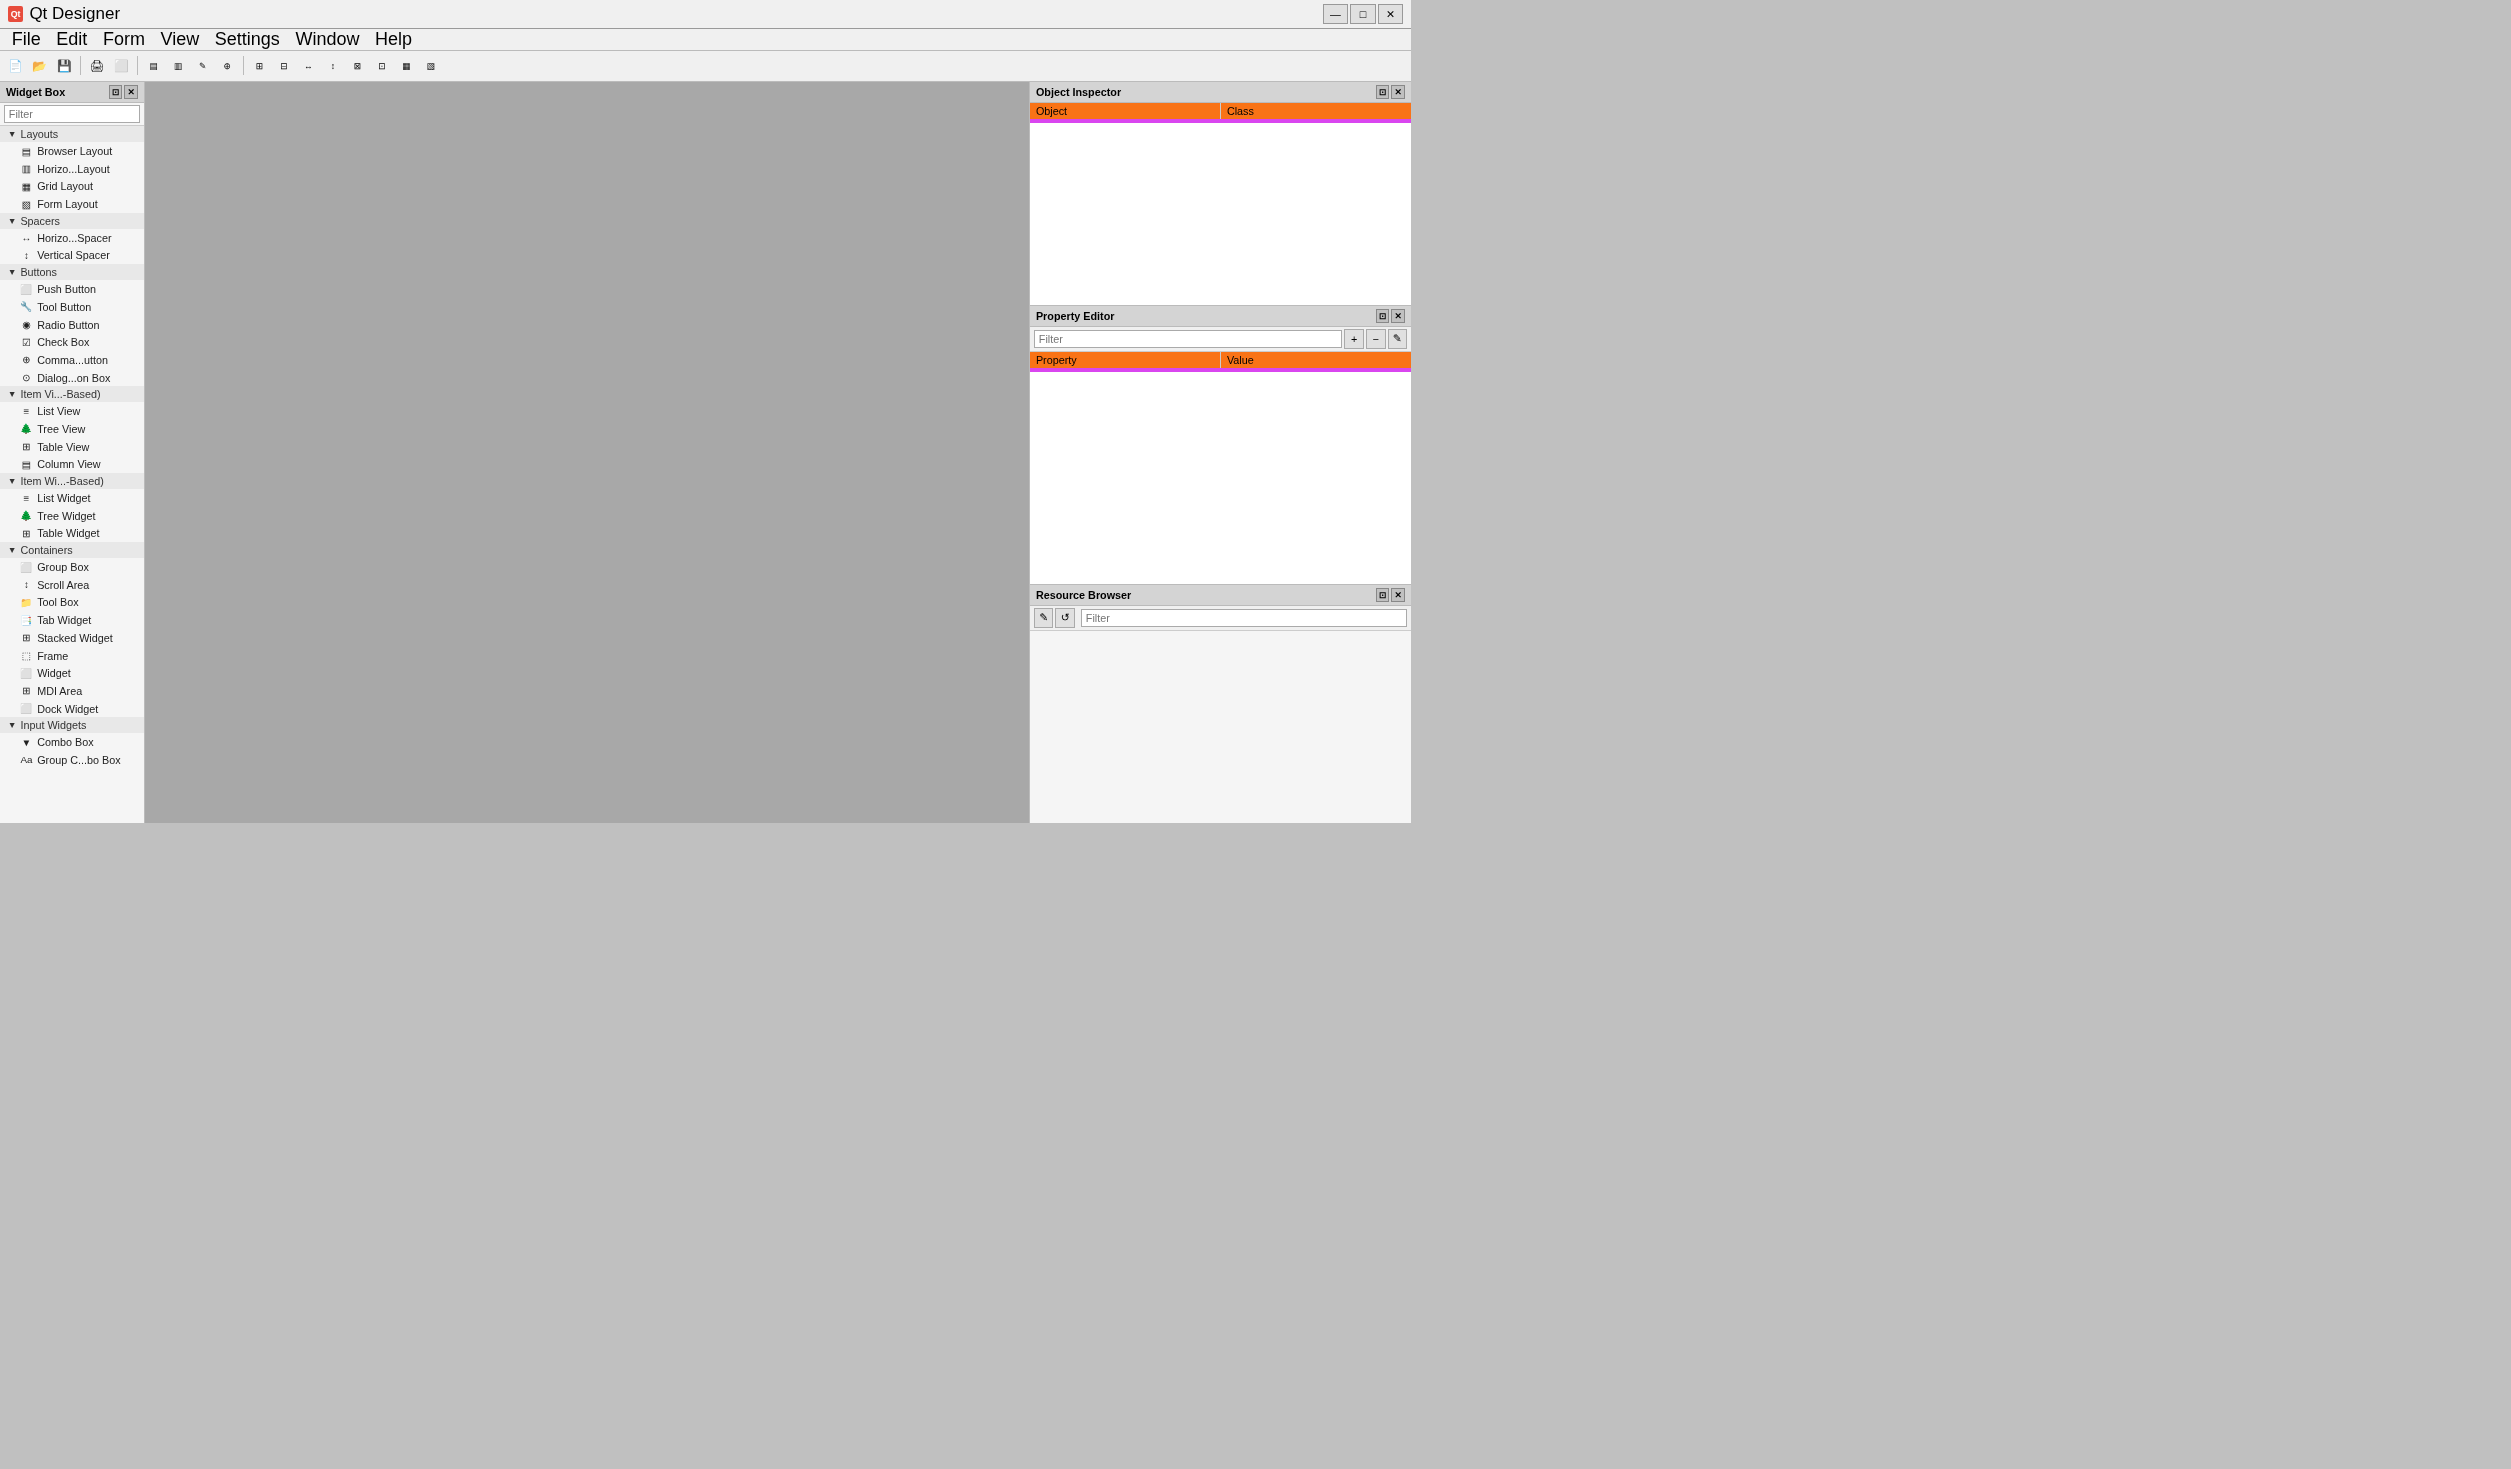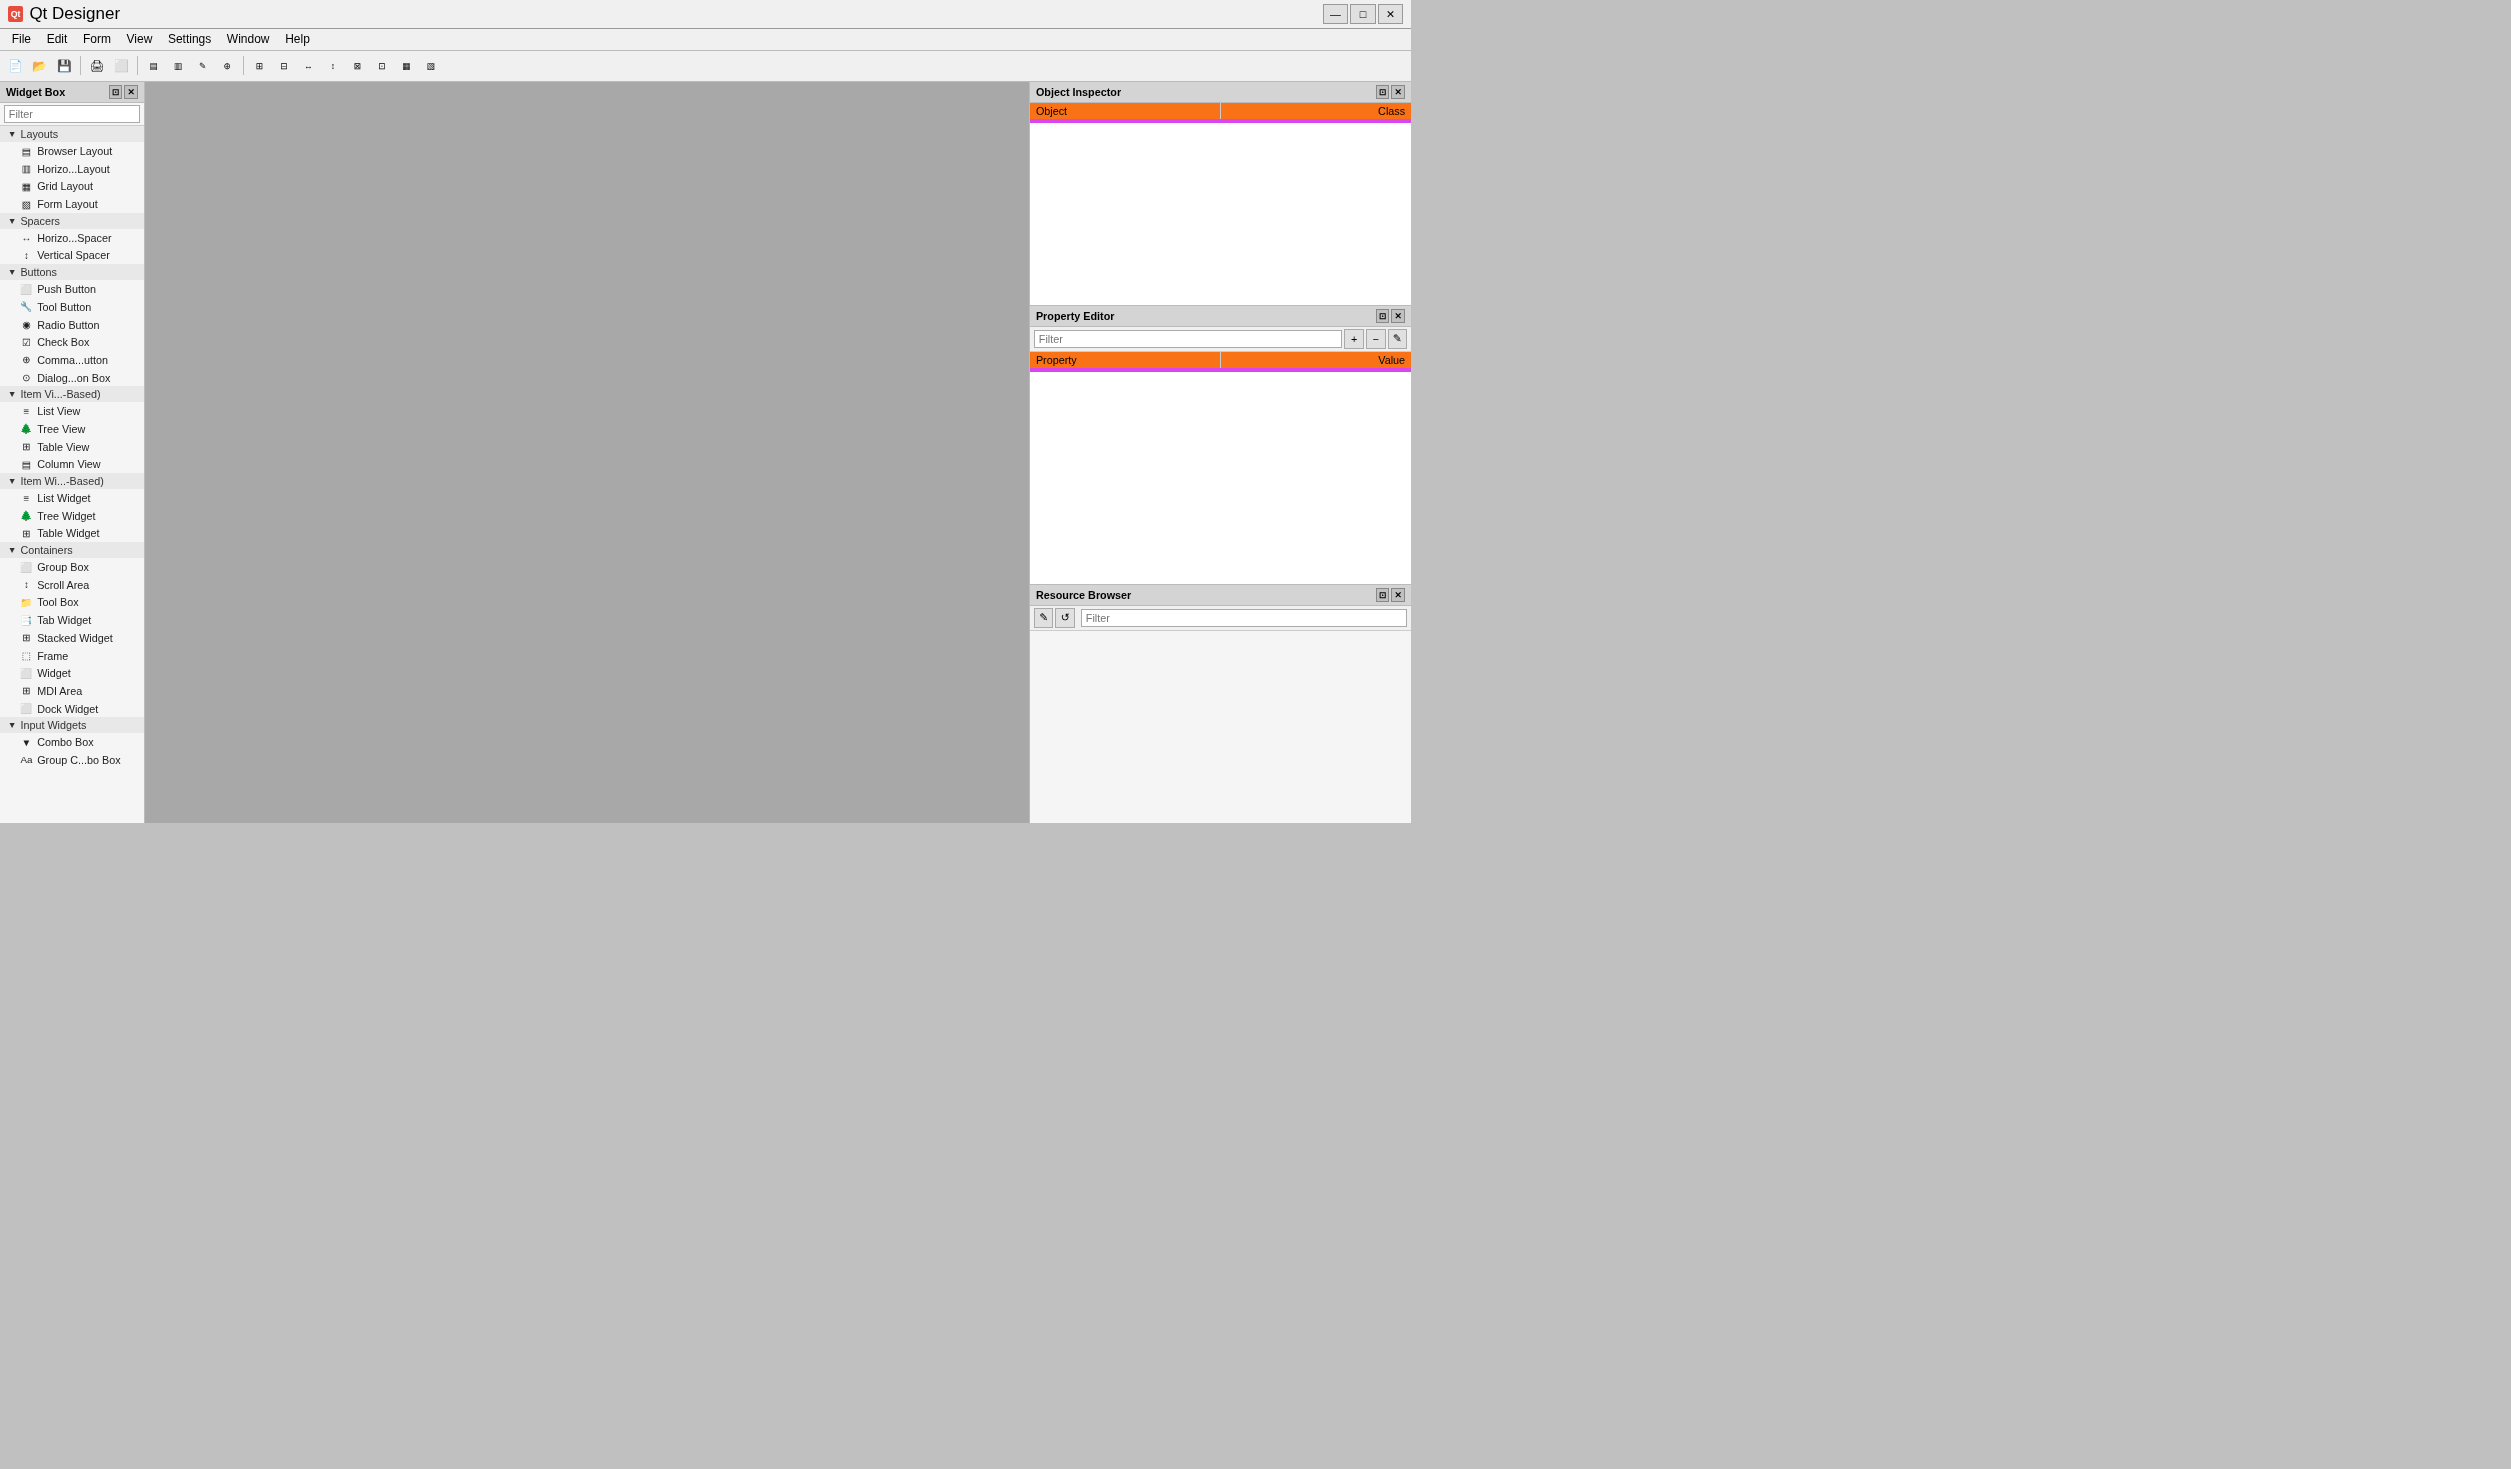--- a/index.html
+++ b/index.html
@@ -61,21 +61,21 @@
       background: #f0f0f0;
       height: 21.6px;
       display: flex;
       align-items: center;
       padding: 0 3.9px;
       border-bottom: 1px solid #bbb;
     }
     .menu-item {
       padding: 2px 7.8px;
       cursor: pointer;
-      font-size: 12px;
+      font-size: 18px;
     }
 
     
     #toolbar {
       background: #f0f0f0;
       height: 31px;
       display: flex;
       align-items: center;
       padding: 2px 3.9px;
       border-bottom: 1px solid #bbb;
@@ -251,21 +251,21 @@
       display: flex;
       background: #f97316;
       border-bottom: 4px solid #d946ef;
     }
     .tree-header-cell {
       flex: 1;
       padding: 2px 5.9px;
       font-size: 10.8px;
       border-right: 1px solid #ccc;
     }
-    .tree-header-cell:last-child { border-right: none; text-align: right; }
+    .tree-header-cell:last-child { border-right: none; }
     .tree-body {
       flex: 1;
       background: white;
       overflow: hidden;
     }
 
     
     #prop-filter-row {
       display: flex;
       align-items: center;

